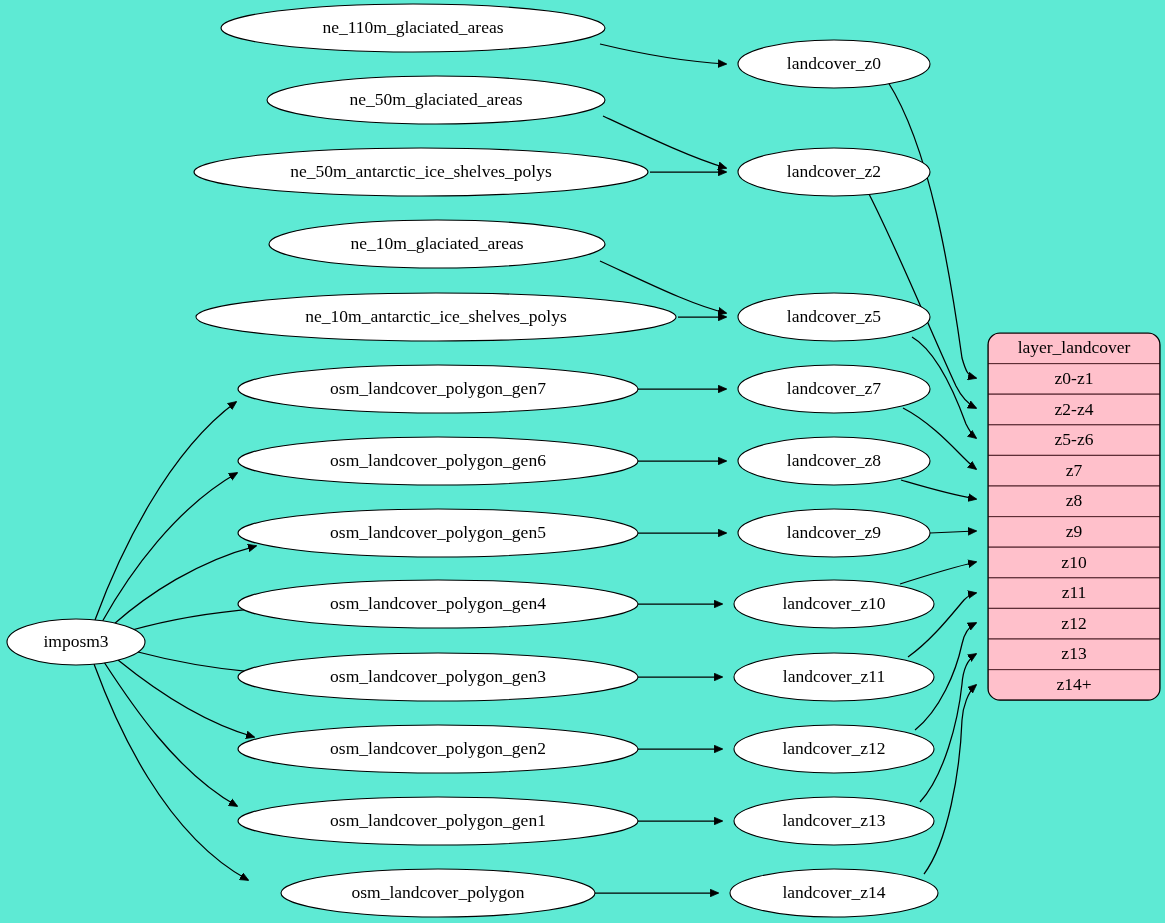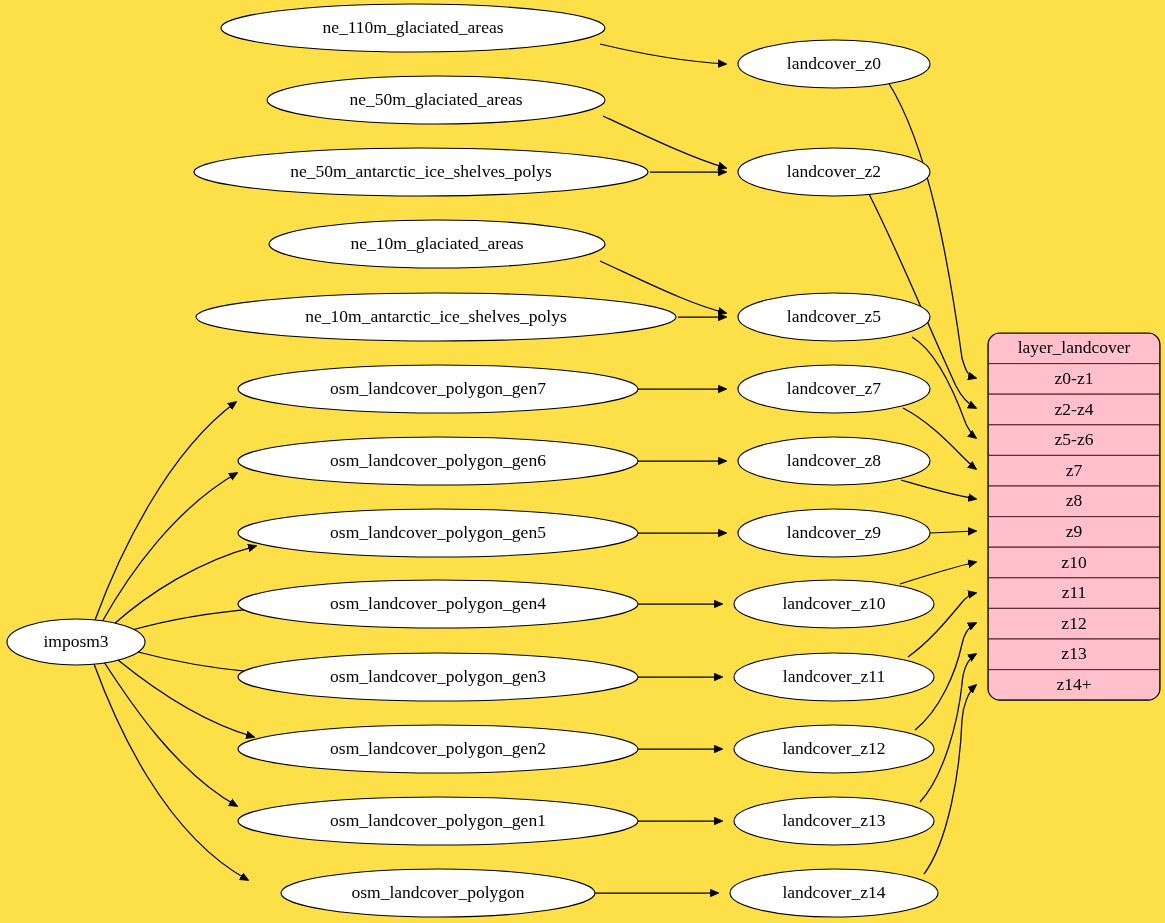--- a/index.html
+++ b/index.html
@@ -4,21 +4,21 @@
 <style>
   html, body {
     margin: 0;
     padding: 0;
     background: #ffffff;
   }
   #graph-root {
     position: relative;
     width: 1165px;
     height: 923px;
-    background: #fde047;
+    background: #5eead4;
     font-family: "Liberation Serif", "DejaVu Serif", serif;
     overflow: hidden;
   }
   svg#graph-canvas {
     display: block;
     width: 1165px;
     height: 923px;
   }
   .node-ellipse {
     fill: #ffffff;

